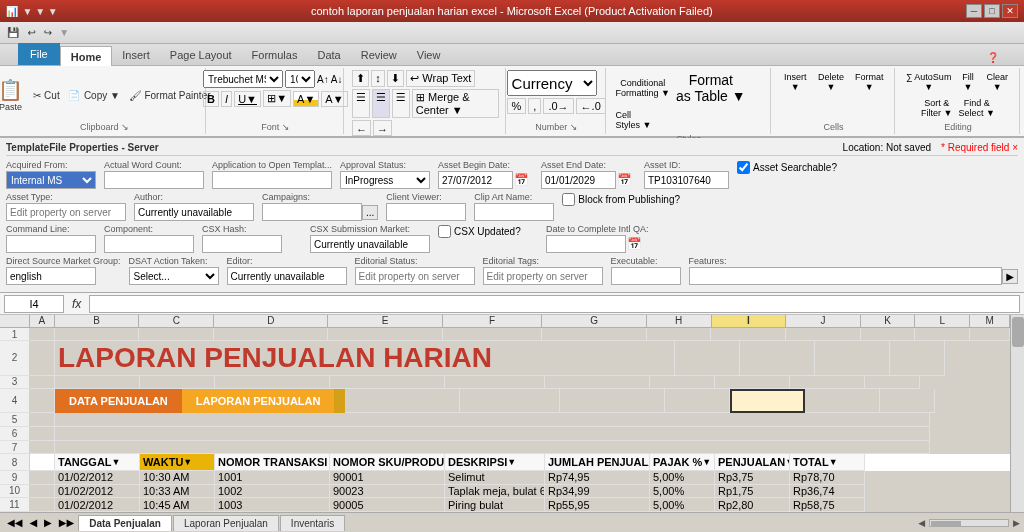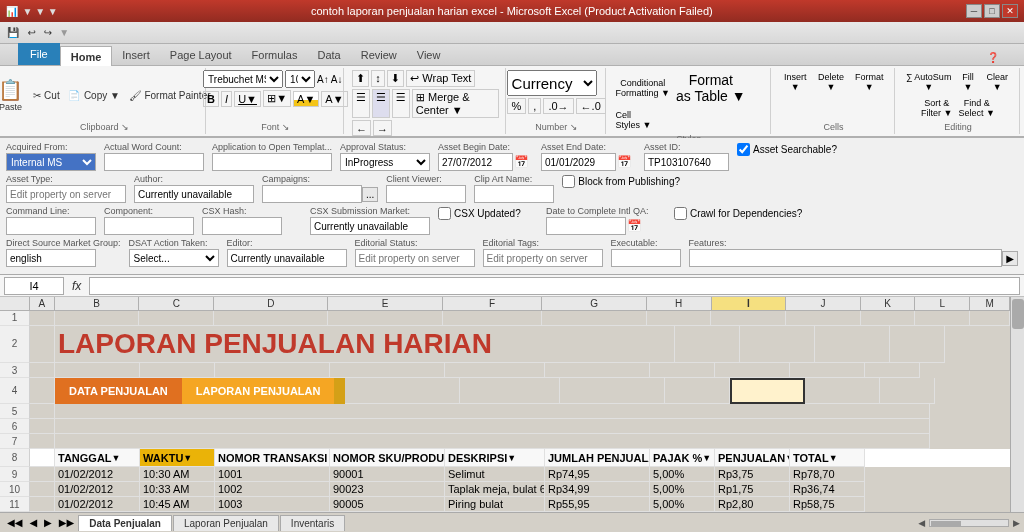--- a/index.html
+++ b/index.html
@@ -218,20 +218,27 @@
       </div>
       <div style="display:flex;gap:2px;align-items:center;margin-top:2px;">
         <div style="cursor:pointer;font-size:9px;text-align:center;padding:2px;">Sort &amp;<br>Filter ▼</div>
         <div style="cursor:pointer;font-size:9px;text-align:center;padding:2px;">Find &amp;<br>Select ▼</div>
       </div>
       <div class="ribbon-group-label">Editing</div>
     </div>
   </div>
 
   <div class="properties-panel">
+    <div class="properties-header">
+      <span class="properties-title">TemplateFile Properties - Server</span>
+      <div style="display:flex;gap:10px;align-items:center;">
+        <span>Location: Not saved</span>
+        <span style="color:red;">* Required field ×</span>
+      </div>
+    </div>
 
     <div class="prop-row">
       <div class="prop-field" style="min-width:90px;">
         <span class="prop-label">Acquired From:</span>
         <select class="prop-select" style="background:#4472c4;color:white;width:90px;">
           <option>Internal MS</option>
         </select>
       </div>
       <div class="prop-field" style="min-width:100px;">
         <span class="prop-label">Actual Word Count:</span>
@@ -327,27 +334,20 @@
         <div class="prop-checkbox-row">
           <input type="checkbox" style="">
           <span>CSX Updated?</span>
         </div>
       </div>
       <div class="prop-field" style="min-width:120px;">
         <span class="prop-label">Date to Complete Intl QA:</span>
         <div style="display:flex;align-items:center;gap:1px;">
           <input class="prop-input" type="text" style="width: 80px;">
           <span style="cursor:pointer;font-size:12px;">📅</span>
-        </div>
-      </div>
-      <div class="prop-field">
-        <span class="prop-label"></span>
-        <div class="prop-checkbox-row">
-          <input type="checkbox" style="">
-          <span>Crawl for Dependencies?</span>
         </div>
       </div>
     </div>
 
     <div class="prop-row">
       <div class="prop-field" style="min-width:90px;">
         <span class="prop-label">Direct Source Market Group:</span>
         <input class="prop-input" type="text" style="width: 90px;" value="english">
       </div>
       <div class="prop-field" style="min-width:90px;">

